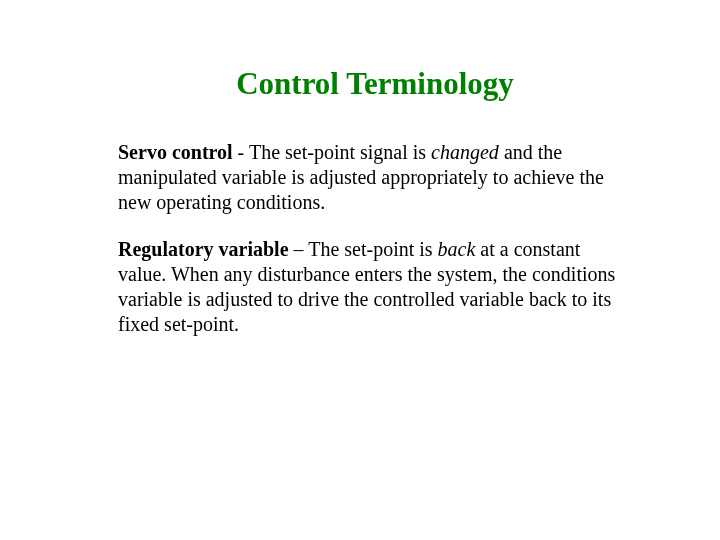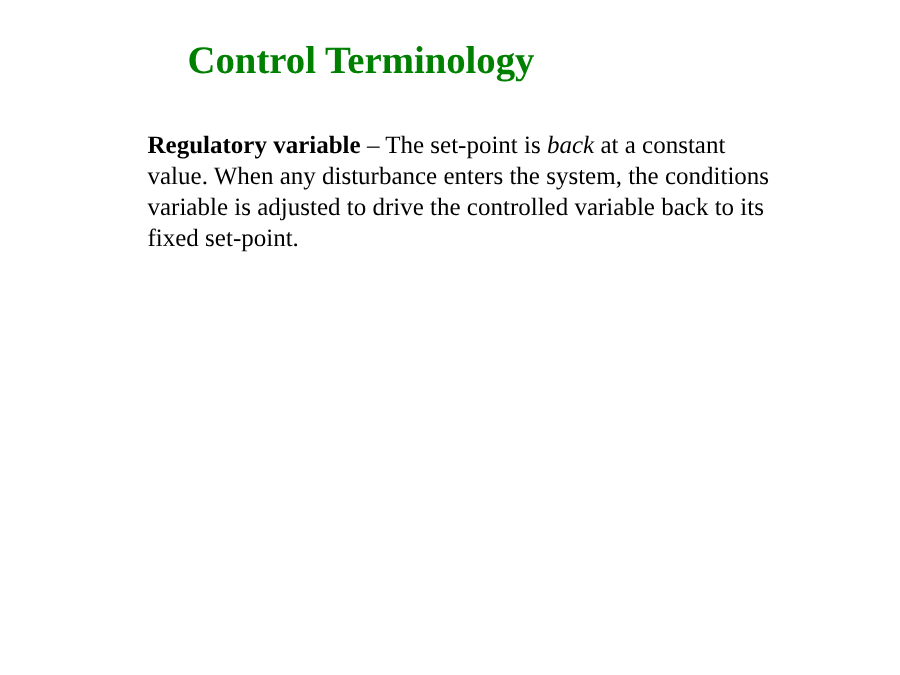--- a/index.html
+++ b/index.html
@@ -11,24 +11,25 @@
       width: 720px;
       height: 540px;
       background: #ffffff;
       font-family: "Times New Roman", Times, serif;
       padding: 30px 60px 30px 50px;
     }
     .title {
       color: #008000;
       font-size: 31px;
       font-weight: bold;
-      text-align: left;
+      text-align: center;
       margin-bottom: 38px;
       padding-left: 100px;
       padding-right: 60px;
+      margin-top: 36px;
     }
     .content {
       padding-left: 68px;
       padding-right: 35px;
     }
     .paragraph {
       font-size: 20px;
       color: #000000;
       line-height: 1.25;
       margin-bottom: 22px;
@@ -39,17 +40,20 @@
     .italic {
       font-style: italic;
     }
   </style>
 </head>
 <body>
 
 <div class="title">Control Terminology</div>
 
 <div class="content">
+  <p class="paragraph">
+    <span class="bold">Servo control</span><span> - The set-point signal is </span><span class="italic">changed</span><span> and the manipulated variable is adjusted appropriately to achieve the new operating conditions.</span>
+  </p>
 
   <p class="paragraph">
     <span class="bold">Regulatory variable</span><span> – The set-point is </span><span class="italic">back</span><span> at a constant value.  When any disturbance enters the system, the conditions variable is adjusted to drive the controlled variable back to its fixed set-point.</span>
   </p>
 </div>
 
 </body></html>

